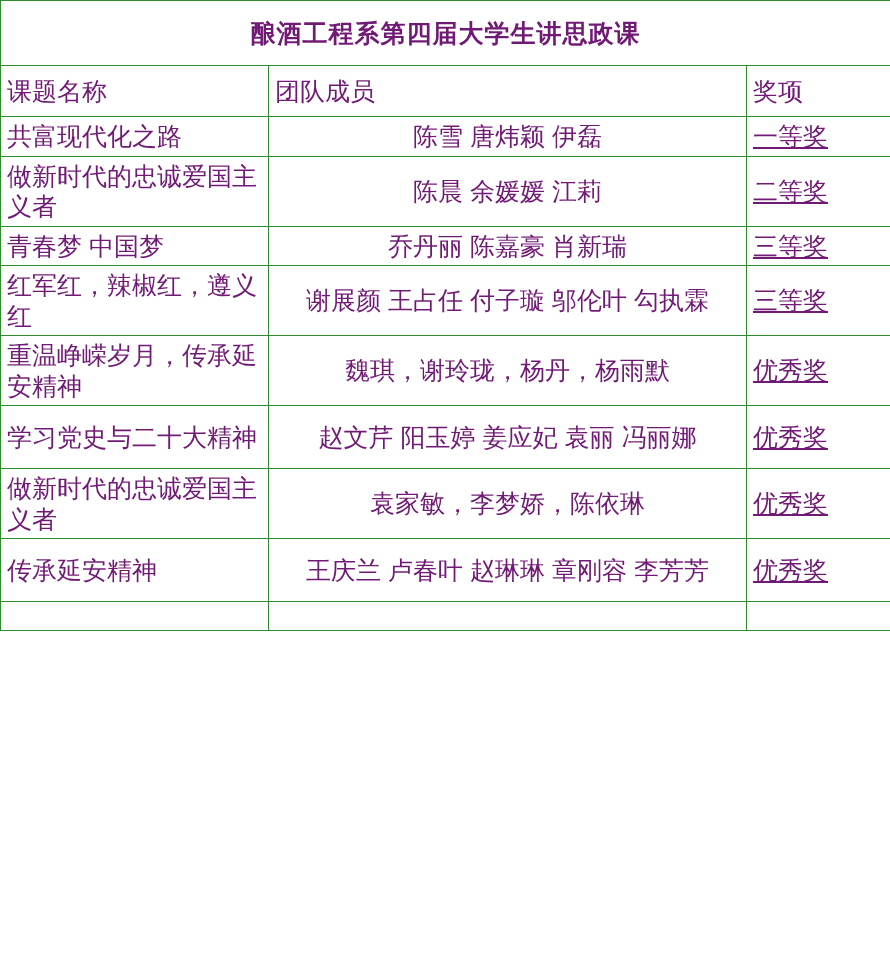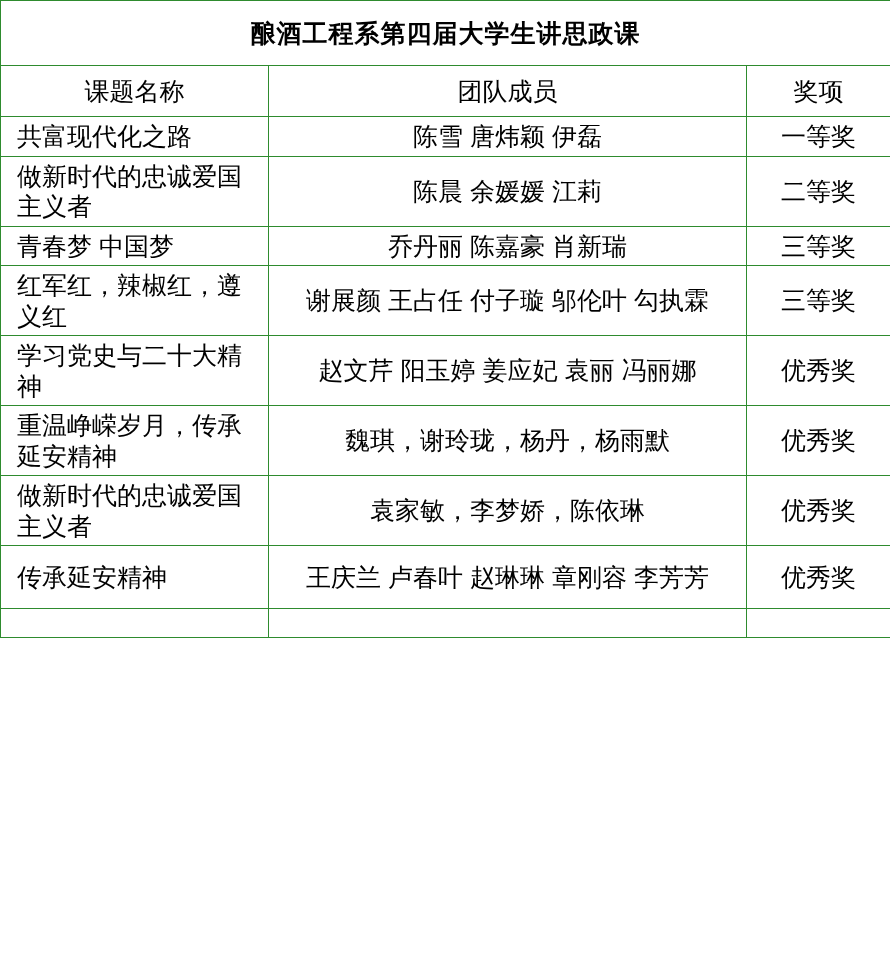--- a/index.html
+++ b/index.html
@@ -20,53 +20,53 @@
     position: relative;
     box-sizing: border-box;
   }
   table.grid {
     border-collapse: collapse;
     width: 890px;
     table-layout: fixed;
   }
   table.grid td {
     border: 1px solid #2e8b2e;
-    padding: 4px 16px;
+    padding: 4px 6px;
     vertical-align: middle;
     font-size: 25px;
     line-height: 1.22;
-    color: #000000;
+    color: #701a75;
     font-family: "Liberation Sans", sans-serif;
     margin-top: 24px;
   }
   .col-title { width: 268px; }
   .col-members { width: 478px; }
   .col-award  { width: 144px; }
 
   .title-cell {
     font-size: 36px;
     font-weight: bold;
     text-align: center;
     height: 56px;
     letter-spacing: 1px;
     padding: 2px 0 6px 0;
   }
   .header-cell {
-    text-align: center;
     font-size: 27px;
     height: 42px;
     padding: 2px 4px;
   }
   .cell-title {
   }
   .cell-members {
     text-align: center;
   }
   .cell-award {
-    text-align: center;
+    text-align: left;
+    text-decoration: underline;
   }
   .row-tall td { height: 54px; }
   .blank-row td { height: 20px; }
 </style>
 </head>
 <body>
 
 <div class="sheet">
   <table class="grid">
     <colgroup>
@@ -98,27 +98,27 @@
         <td class="cell-title">青春梦  中国梦</td>
         <td class="cell-members">乔丹丽   陈嘉豪   肖新瑞</td>
         <td class="cell-award">三等奖</td>
       </tr>
       <tr class="row-tall">
         <td class="cell-title">红军红，辣椒红，遵义红</td>
         <td class="cell-members">谢展颜  王占任  付子璇  邬伦叶  勾执霖</td>
         <td class="cell-award">三等奖</td>
       </tr>
       <tr class="row-tall">
-        <td class="cell-title">学习党史与二十大精神</td>
-        <td class="cell-members">赵文芹  阳玉婷  姜应妃  袁丽  冯丽娜</td>
+        <td class="cell-title">重温峥嵘岁月，传承延安精神</td>
+        <td class="cell-members">魏琪，谢玲珑，杨丹，杨雨默</td>
         <td class="cell-award">优秀奖</td>
       </tr>
       <tr class="row-tall">
-        <td class="cell-title">重温峥嵘岁月，传承延安精神</td>
-        <td class="cell-members">魏琪，谢玲珑，杨丹，杨雨默</td>
+        <td class="cell-title">学习党史与二十大精神</td>
+        <td class="cell-members">赵文芹  阳玉婷  姜应妃  袁丽  冯丽娜</td>
         <td class="cell-award">优秀奖</td>
       </tr>
       <tr class="row-tall">
         <td class="cell-title">做新时代的忠诚爱国主义者</td>
         <td class="cell-members">袁家敏，李梦娇，陈依琳</td>
         <td class="cell-award">优秀奖</td>
       </tr>
       <tr class="row-tall">
         <td class="cell-title">传承延安精神</td>
         <td class="cell-members">王庆兰  卢春叶  赵琳琳  章刚容  李芳芳</td>

